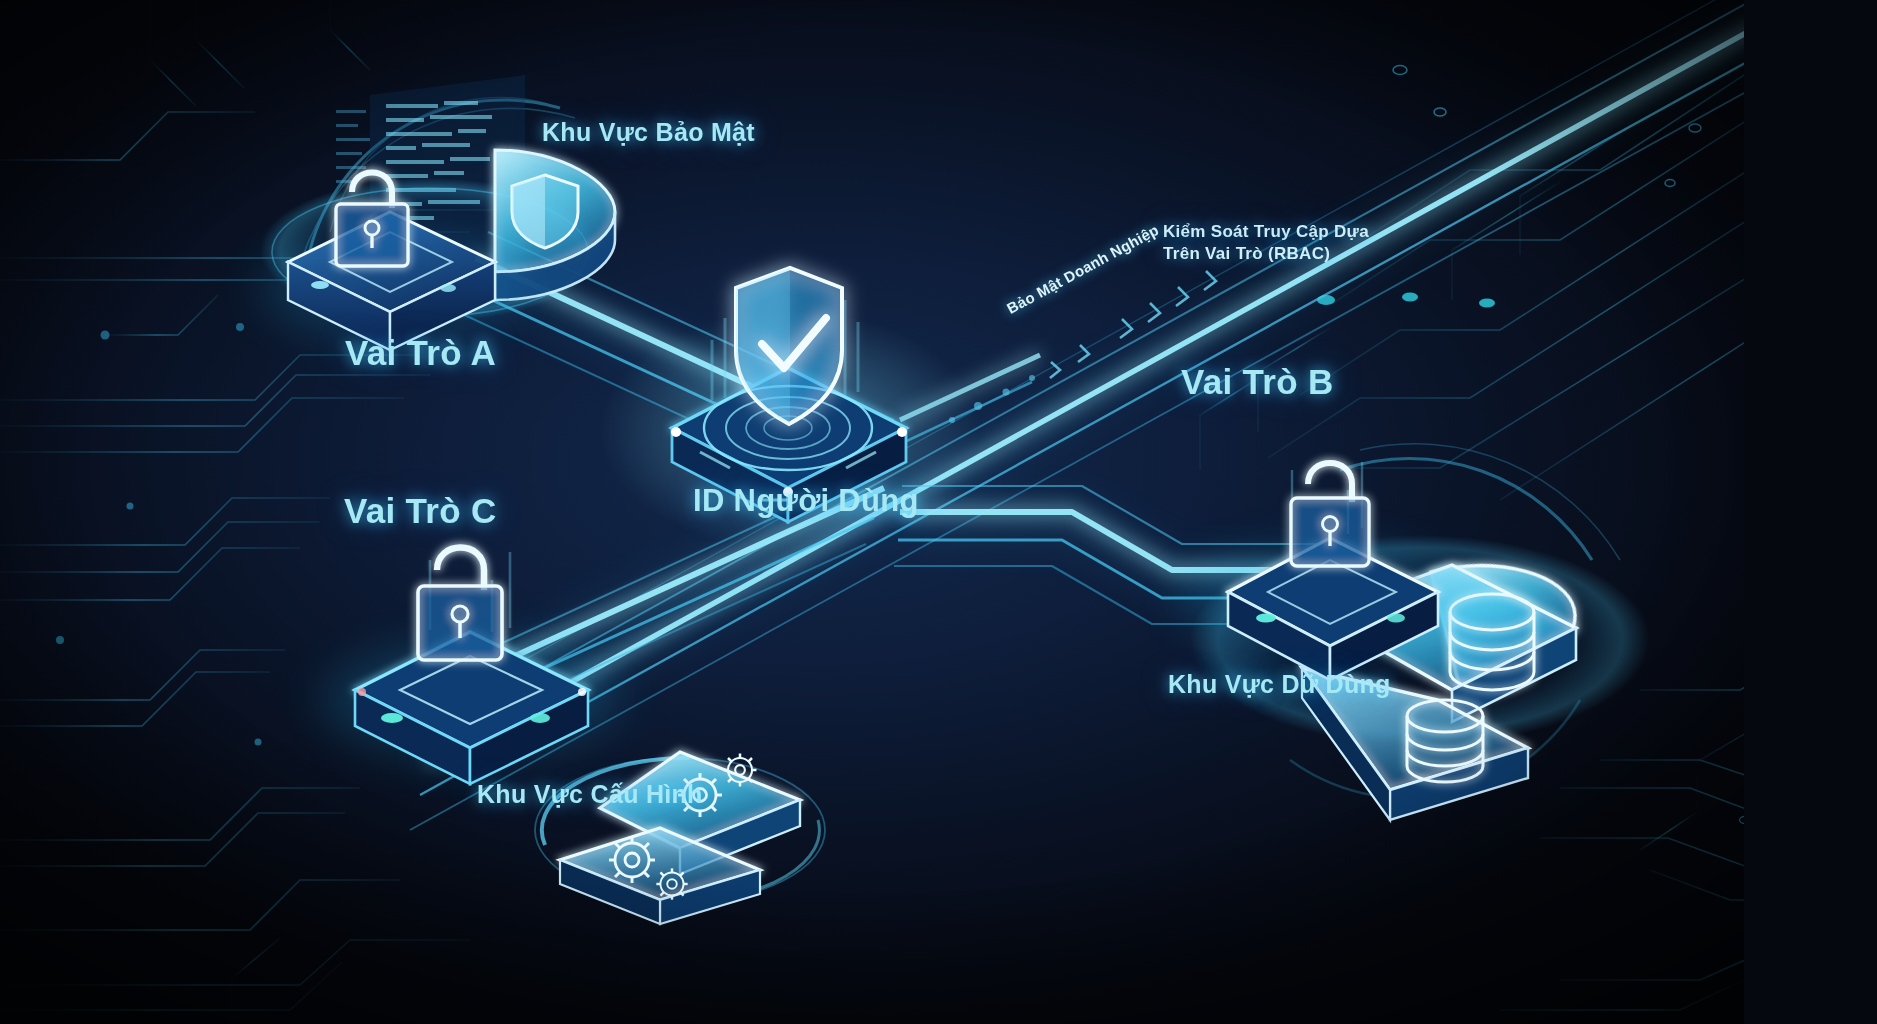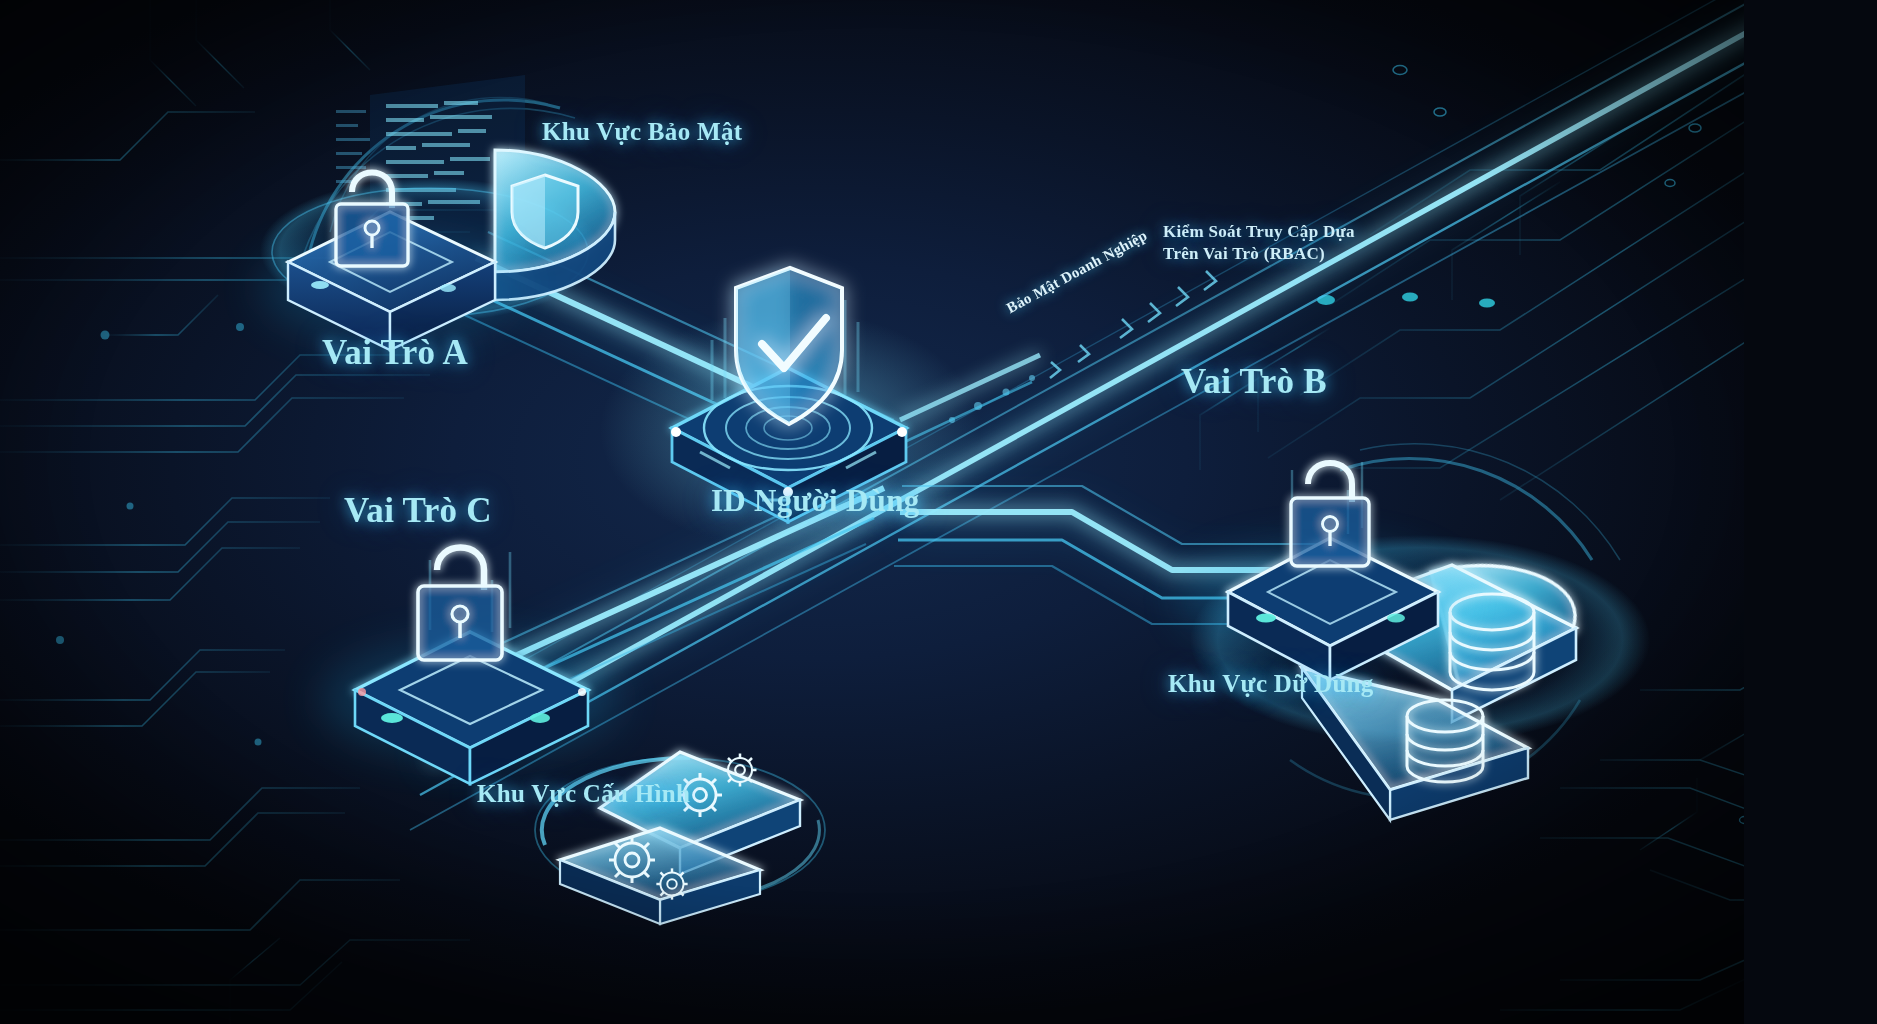--- a/index.html
+++ b/index.html
@@ -5,21 +5,21 @@
   html, body {
     margin: 0;
     padding: 0;
     background: #05080f;
   }
   #stage {
     position: relative;
     width: 1744px;
     height: 1024px;
     overflow: hidden;
-    font-family: Liberation Serif, serif;
+    font-family: Liberation Sans, sans-serif;
     background:
       radial-gradient(ellipse 60% 55% at 47% 45%, #13294d 0%, #0e1e3c 35%, #0a1428 62%, #070c18 85%, #05080f 100%),
       #05080f;
   }
   #bg-svg, #art-svg {
     position: absolute;
     left: 0;
     top: 0;
     width: 1877px;
     height: 1024px;
@@ -556,27 +556,27 @@
           <ellipse cx="1396" cy="618" rx="9" ry="4.5" fill="#5ff0e0" opacity="0.85"></ellipse>
         </g>
       </g>
     </g>
 
     <rect x="0" y="0" width="1877" height="1024" fill="url(#vignette)" pointer-events="none"></rect>
   </svg>
 
   <div class="label label-zone" style="left:542px; top:118px;">Khu Vực Bảo Mật</div>
 
-  <div class="label label-node" style="left:322px; top:333px;">Vai Trò A</div>
+  <div class="label label-node" style="left:345px; top:333px;">Vai Trò A</div>
 
   <div class="label label-node" style="left:344px; top:443px;margin-top:48px;">Vai Trò C</div>
 
   <div class="label label-node" style="left:1133px; top:362px;margin-left:48px;">Vai Trò B</div>
 
-  <div class="label label-node" style="left:693px; top:483px; font-size:31px;margin-left:18px;">ID Người Dùng</div>
+  <div class="label label-node" style="left:693px; top:483px; font-size:31px;">ID Người Dùng</div>
 
   <div class="label label-zone" style="left:1168px; top:670px;">Khu Vực Dữ Dùng</div>
 
   <div class="label label-zone" style="left:477px; top:780px;text-align:right;">Khu Vực Cấu Hình</div>
 
   <div class="label label-flow" style="left:1012px; top:300px;">Bảo Mật Doanh Nghiệp</div>
 
   <div class="label label-cap" style="left:1163px; top:221px;">Kiểm Soát Truy Cập Dựa</div>
   <div class="label label-cap" style="left:1163px; top:243px;">Trên Vai Trò (RBAC)</div>
 

